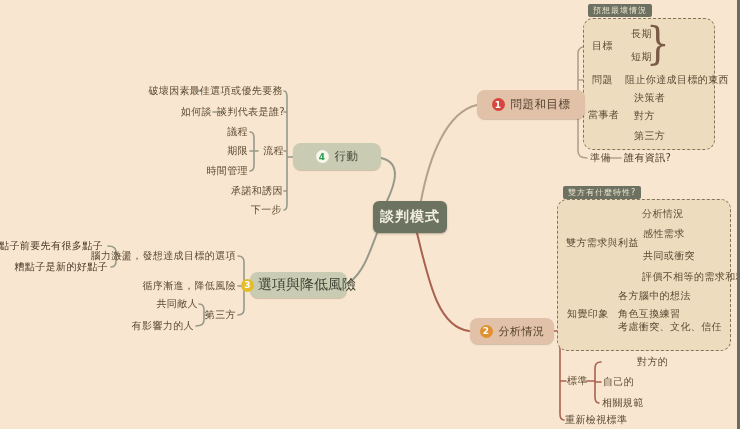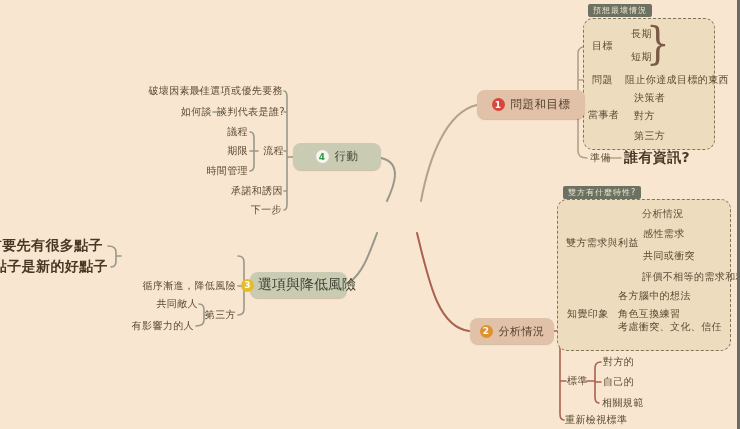--- a/index.html
+++ b/index.html
@@ -3,21 +3,21 @@
 <meta charset="utf-8">
 <style>
   html,body{margin:0;padding:0;}
   body{font-family:"DejaVu Sans",sans-serif;}
   .stage{position:relative;width:740px;height:429px;background:#f8e6d0;overflow:hidden;text-align:right;}
   .edge-strip{position:absolute;right:0;top:0;width:3px;height:429px;background:#6b6b66;}
   svg.lines{position:absolute;left:0;top:0;}
   .dashedbox{position:absolute;border:1.5px dashed #84745a;background:#eedcbf;border-radius:10px;}
   .minilabel{position:absolute;background:#6d7161;color:#ece5ce;font-size:8px;line-height:9px;padding:2px 5px;border-radius:2px;white-space:nowrap;letter-spacing:1px;}
   .txt{position:absolute;font-size:10px;line-height:13px;color:#5d4a33;white-space:nowrap;letter-spacing:.4px;}
-  .txt.b{font-weight:700;font-size:14px;color:#4a3826;}
+  .txt.b{font-weight:400;font-size:10px;color:#4a3826;}
   .mainbox{position:absolute;display:flex;align-items:center;justify-content:center;gap:6px;border-radius:8px;box-shadow:0 1px 1px rgba(90,60,30,.25);}
   .mainbox.tan{background:#e2c1a9;}
   .mainbox.sage{background:#c9ccb3;}
   .mainbox .mlabel{font-weight:400;font-size:11.5px;color:#54412c;letter-spacing:.5px;white-space:nowrap;}
   .mainbox.sage .mlabel{color:#3c4030;}
   .badge{width:13px;height:13px;border-radius:50%;display:flex;align-items:center;justify-content:center;font-size:9px;font-weight:700;color:#fff;flex:0 0 auto;}
   .badge.red{background:#d6463c;}
   .badge.orange{background:#e0912e;}
   .badge.yellow{background:#e5bd2b;}
   .badge.green{background:#f7f6ea;color:#2f9e57;}
@@ -62,20 +62,21 @@
         <path d="M224 112 H213"></path>
       </g>
     </g>
   </svg>
 
   <div class="dashedbox" style="left:583px;top:18px;width:130px;height:130px"></div>
   <div class="dashedbox" style="left:557px;top:199px;width:172px;height:150px"></div>
   <div class="minilabel" style="left:588px;top:4px">預想最壞情況</div>
   <div class="minilabel" style="left:563px;top:186px">雙方有什麼特性?</div>
 
+  <div class="centerbox">談判模式</div>
 
   <div class="mainbox tan" style="left:477px;top:90px;width:108px;height:29px">
     <span class="badge red">1</span>
     <span class="mlabel">問題和目標</span>
   </div>
   <div class="mainbox tan" style="left:470px;top:318px;width:84px;height:26px">
     <span class="badge orange">2</span>
     <span class="mlabel" style="font-size:11px">分析情況</span>
   </div>
   <div class="mainbox sage" style="left:250px;top:272px;width:97px;height:26px;gap:4px">
@@ -103,27 +104,28 @@
   <div class="txt" style="left:566px;top:236px">雙方需求與利益</div>
   <div class="txt" style="left:642px;top:207px">分析情況</div>
   <div class="txt" style="left:643px;top:227px">感性需求</div>
   <div class="txt" style="left:643px;top:249px">共同或衝突</div>
   <div class="txt" style="left:642px;top:270px">評價不相等的需求和利益</div>
   <div class="txt" style="left:618px;top:289px">各方腦中的想法</div>
   <div class="txt" style="left:567px;top:307px">知覺印象</div>
   <div class="txt" style="left:618px;top:307px">角色互換練習</div>
   <div class="txt" style="left:618px;top:320px">考慮衝突、文化、信任</div>
   <div class="txt" style="left:567px;top:374px">標準</div>
-  <div class="txt" style="left:603px;top:355px">對方的</div>
+  <div class="txt" style="left:637px;top:355px">對方的</div>
   <div class="txt" style="left:603px;top:375px">自己的</div>
   <div class="txt" style="left:602px;top:396px">相關規範</div>
   <div class="txt" style="left:565px;top:413px">重新檢視標準</div>
 
   <div class="txt b" style="right:637px;top:239px">想出好點子前要先有很多點子</div>
   <div class="txt b" style="right:632px;top:260px">糟點子是新的好點子</div>
+  <div class="txt" style="right:504px;top:249px">腦力激盪，發想達成目標的選項</div>
   <div class="txt" style="right:504px;top:279px">循序漸進，降低風險</div>
   <div class="txt" style="right:542px;top:297px">共同敵人</div>
   <div class="txt" style="right:504px;top:308px">第三方</div>
   <div class="txt" style="right:546px;top:319px">有影響力的人</div>
 
   <div class="txt" style="right:550px;top:84px">破壞因素</div>
   <div class="txt" style="right:457px;top:84px">最佳選項或優先要務</div>
   <div class="txt" style="right:528px;top:105px">如何談</div>
   <div class="txt" style="right:455px;top:105px">談判代表是誰?</div>
   <div class="txt" style="right:492px;top:125px">議程</div>

